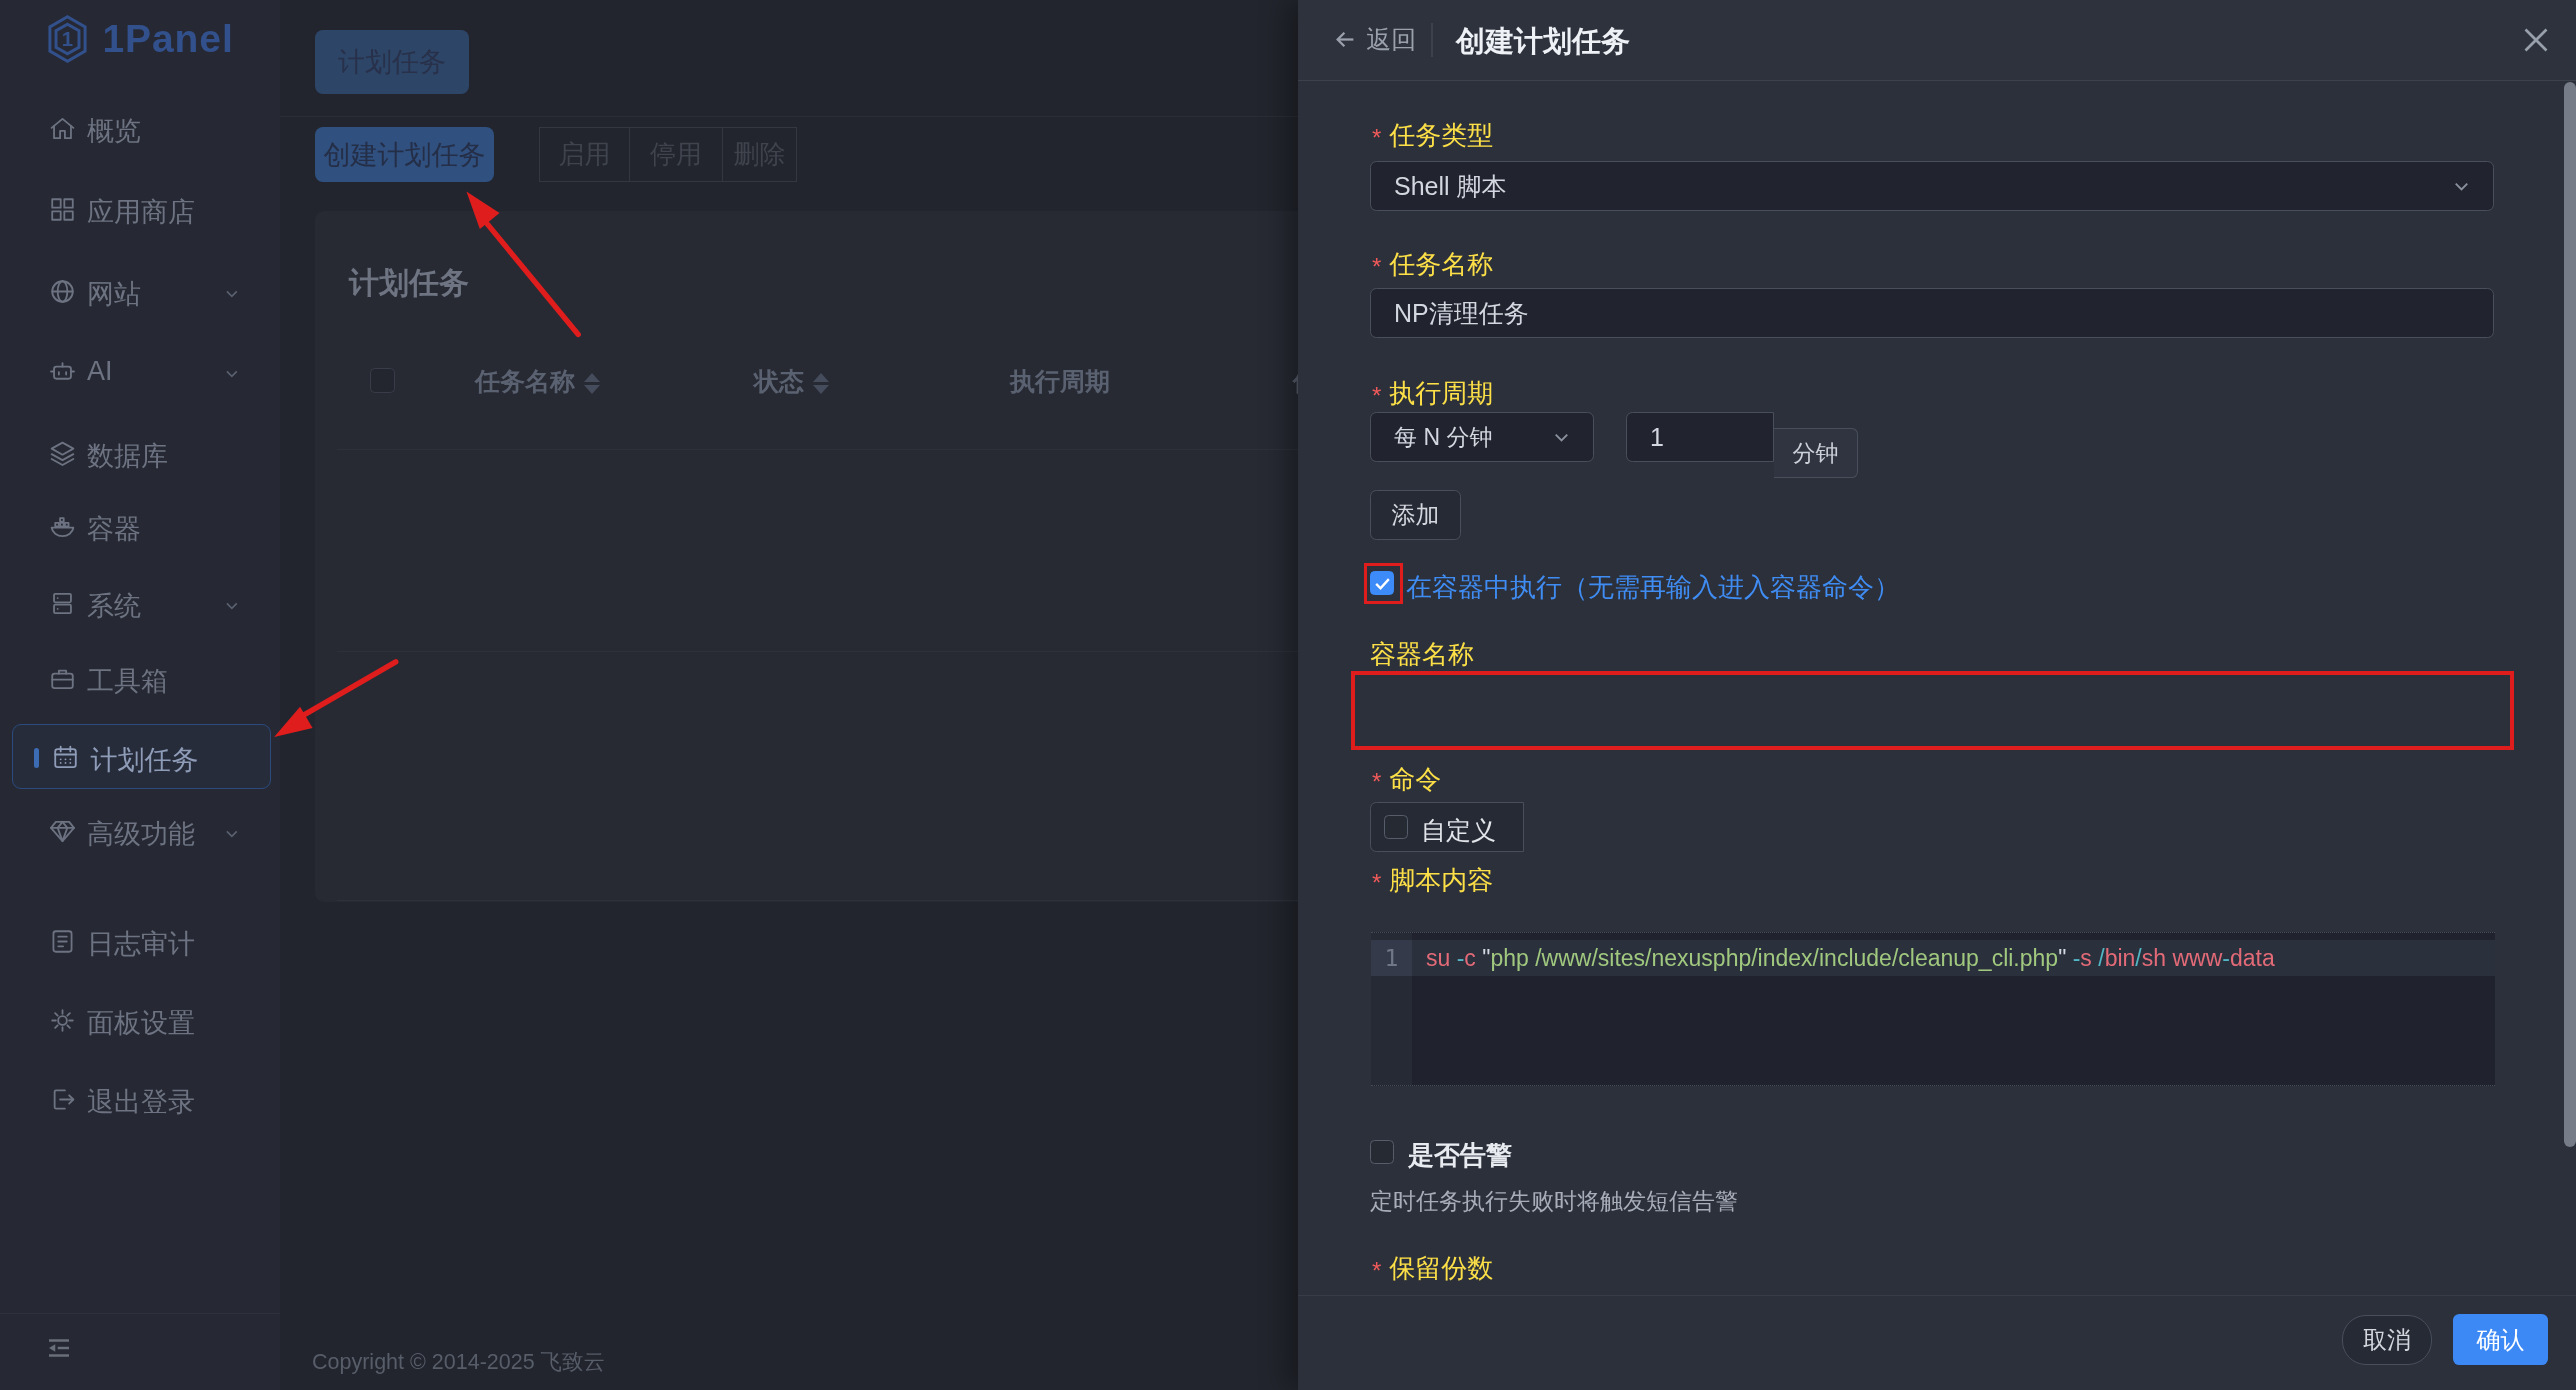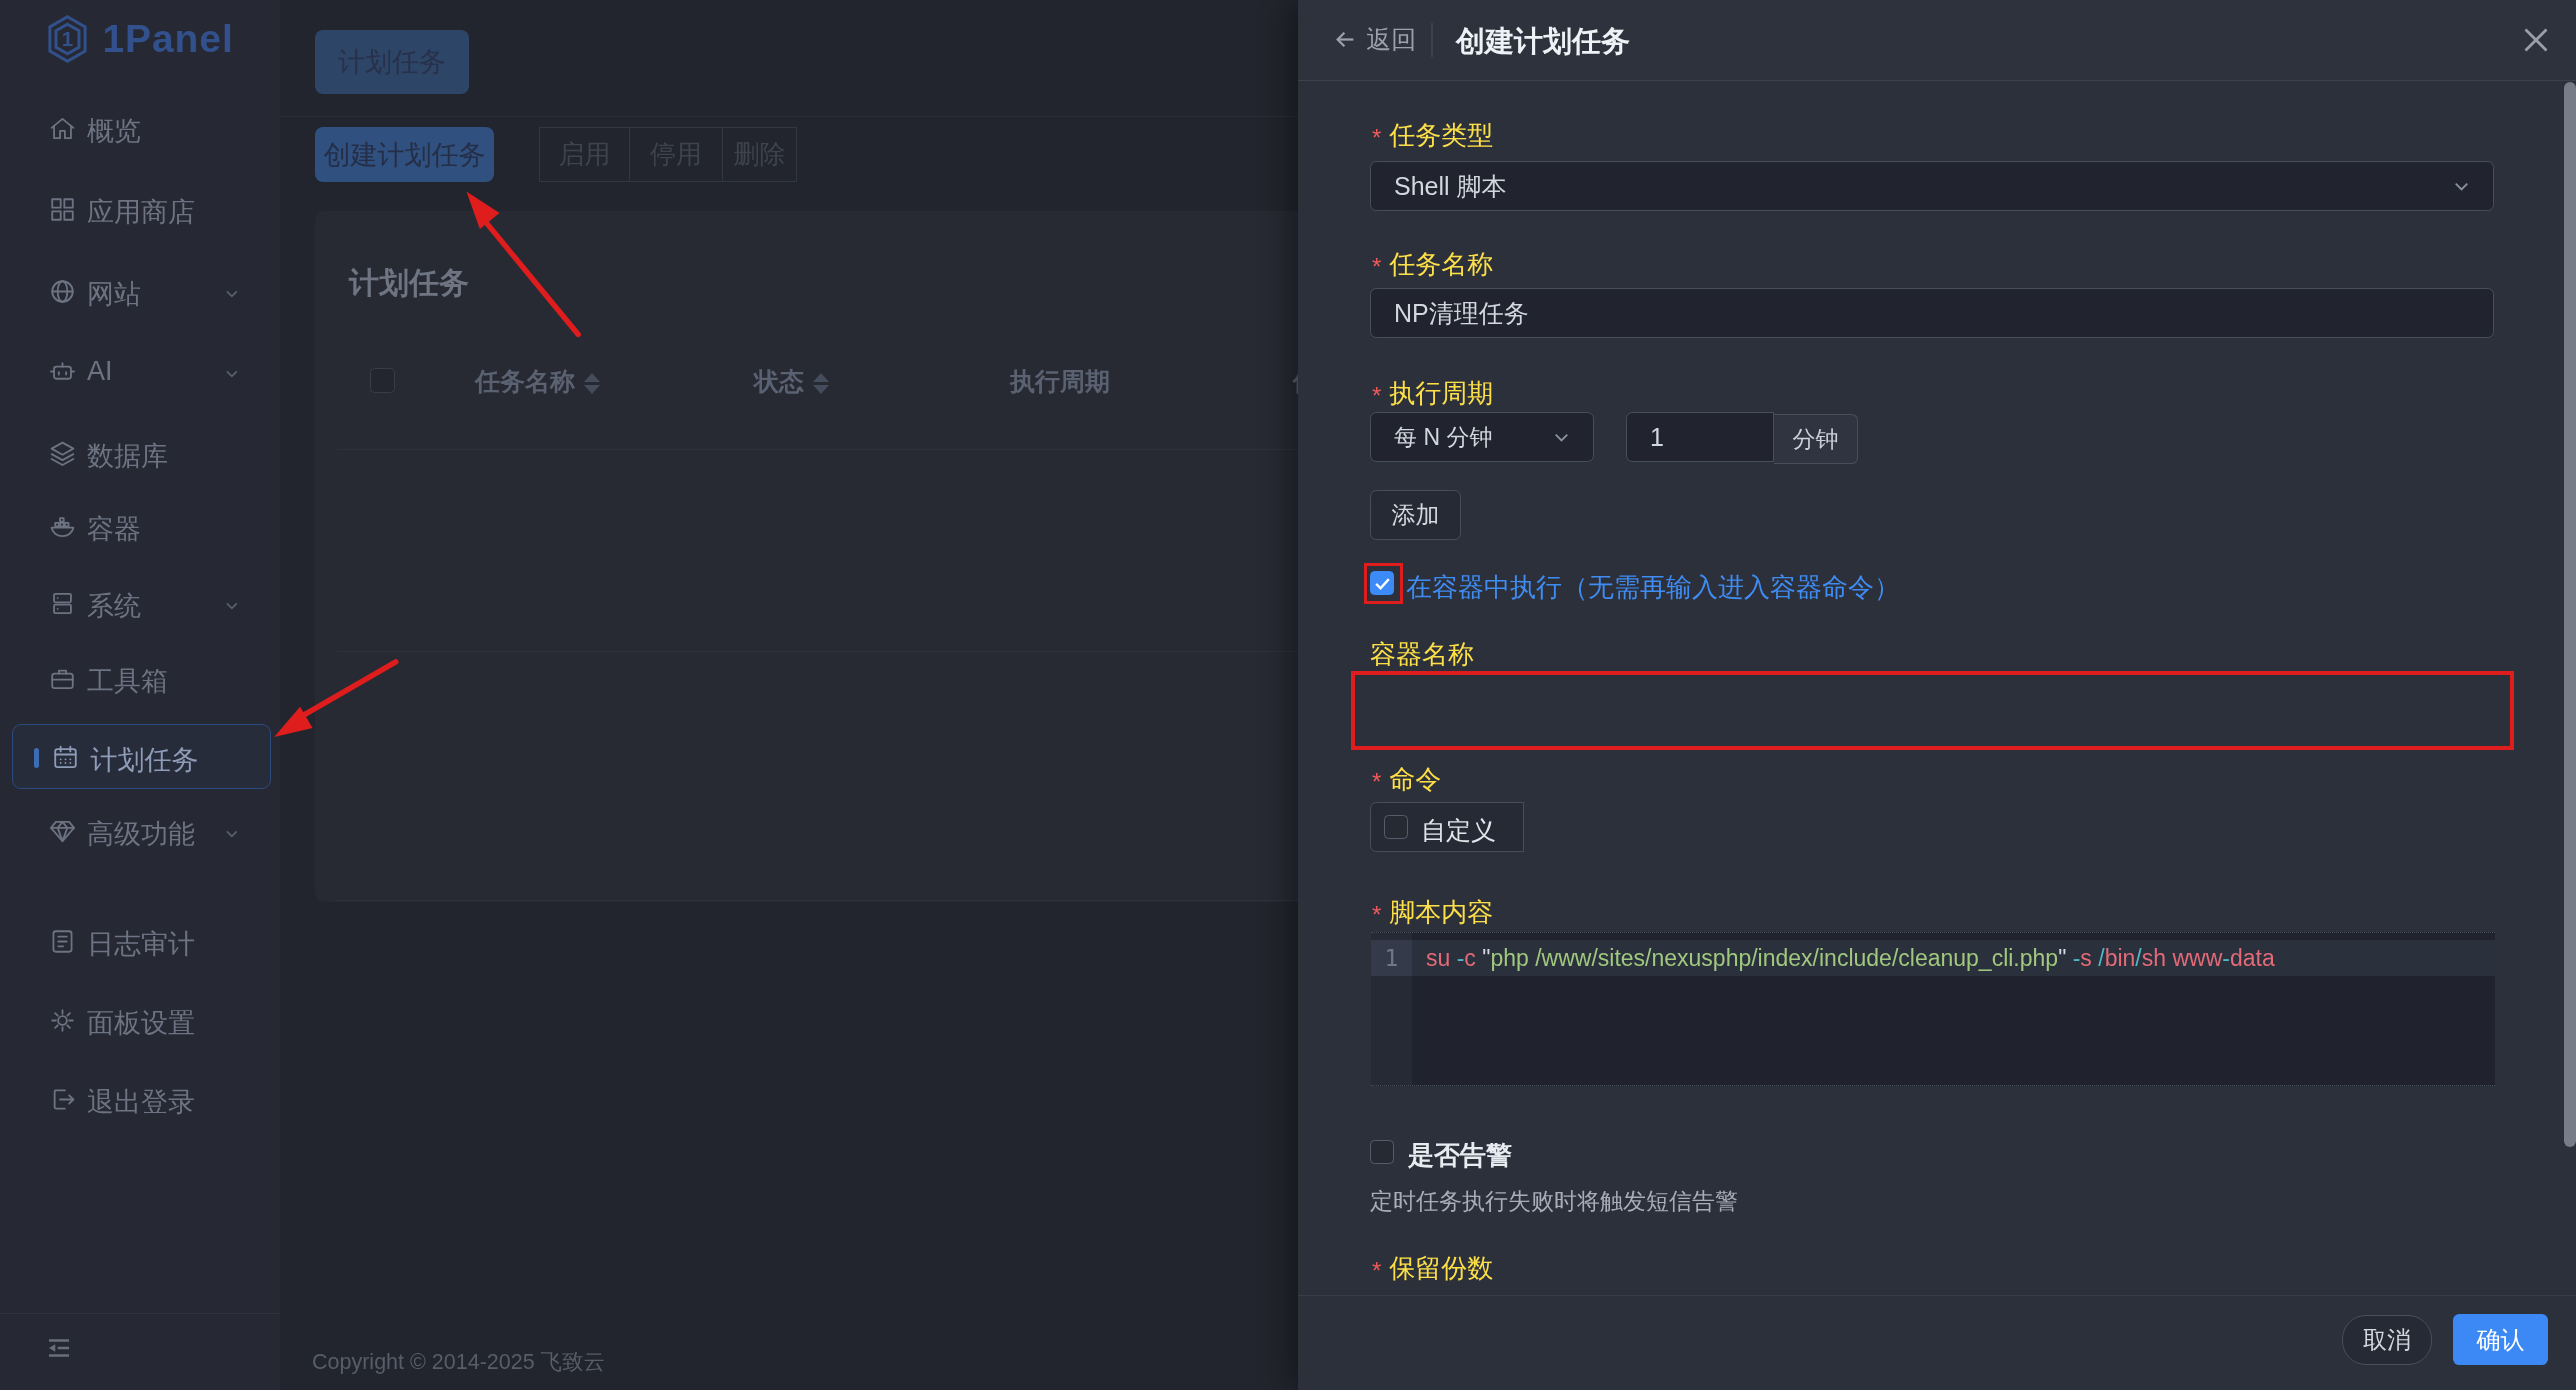--- a/index.html
+++ b/index.html
@@ -291,40 +291,40 @@
     <div class="fld-label req" style="left:74px;top:376px">执行周期</div>
     <div class="inp" style="left:72px;top:412px;width:224px;height:50px">
       <span style="font-size:23px">每 N 分钟</span>
       <svg class="chev" viewBox="0 0 24 24" fill="none" stroke="currentColor" stroke-width="2">
           <path d="M6 9l6 6 6-6"></path>
         </svg>
     </div>
     <div class="inp" style="left:328px;top:412px;width:148px;height:50px;border-radius:6.3px 0 0 6.3px">
       <span>1</span>
     </div>
-    <div class="unit-box" style="left:476px;top:414px;width:84px;height:50px">分钟</div>
+    <div class="unit-box" style="left:476px;top:428px;width:84px;height:50px">分钟</div>
 
     <div class="btn-plain" style="left:72px;top:490px;width:91px;height:50px">添加</div>
 
     <div class="cbx checked" style="left:72px;top:571px">
       <svg viewBox="0 0 24 24" fill="none" stroke="#fff" stroke-width="3">
           <path d="M4 12.5l5.5 5.5L20 6.5"></path>
         </svg>
     </div>
     <div class="blue-label" style="left:108px;top:570px">在容器中执行（无需再输入进入容器命令）</div>
 
     <div class="fld-label" style="left:72px;top:637px">容器名称</div>
 
     <div class="fld-label req" style="left:74px;top:762px">命令</div>
     <div id="custom-box" style="left:72px;top:802px;width:154px;height:50px">
       <div class="cbx" style="left:13.4px;top:11.6px"></div>
       <div class="lbl">自定义</div>
     </div>
 
-    <div class="fld-label req" style="left:74px;top:895px">脚本内容</div>
+    <div class="fld-label req" style="left:74px;top:863px">脚本内容</div>
   </div>
 
   <div id="editor">
     <div id="gutter"></div>
     <div id="line-row"></div>
     <div id="line-num">1</div>
     <div id="code-line"><span class="tk-w">su</span><span class="tk-p"> </span><span class="tk-o">-</span><span class="tk-w">c</span><span class="tk-p"> </span><span class="tk-q">"</span><span class="tk-s">php /www/sites/nexusphp/index/include/cleanup_cli.php</span><span class="tk-q">"</span><span class="tk-p"> </span><span class="tk-o">-</span><span class="tk-w">s</span><span class="tk-p"> </span><span class="tk-o">/</span><span class="tk-w">bin</span><span class="tk-o">/</span><span class="tk-w">sh</span><span class="tk-p"> </span><span class="tk-w">www</span><span class="tk-o">-</span><span class="tk-w">data</span></div>
   </div>
 
   <div id="drawer2" style="position:absolute;left:1298px;top:1086px;width:1278px;height:304px;">

